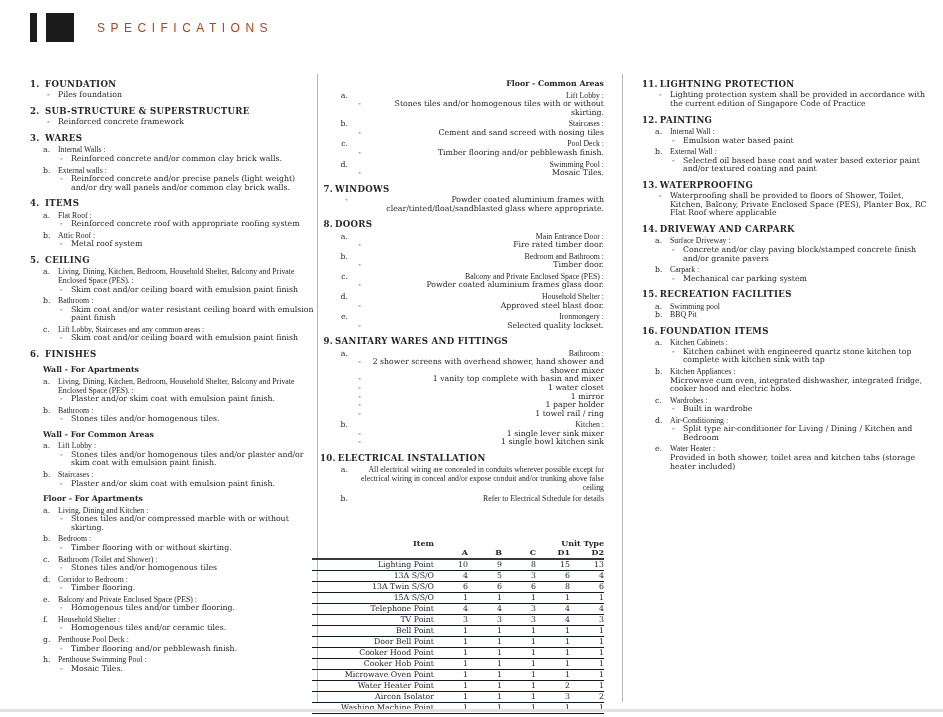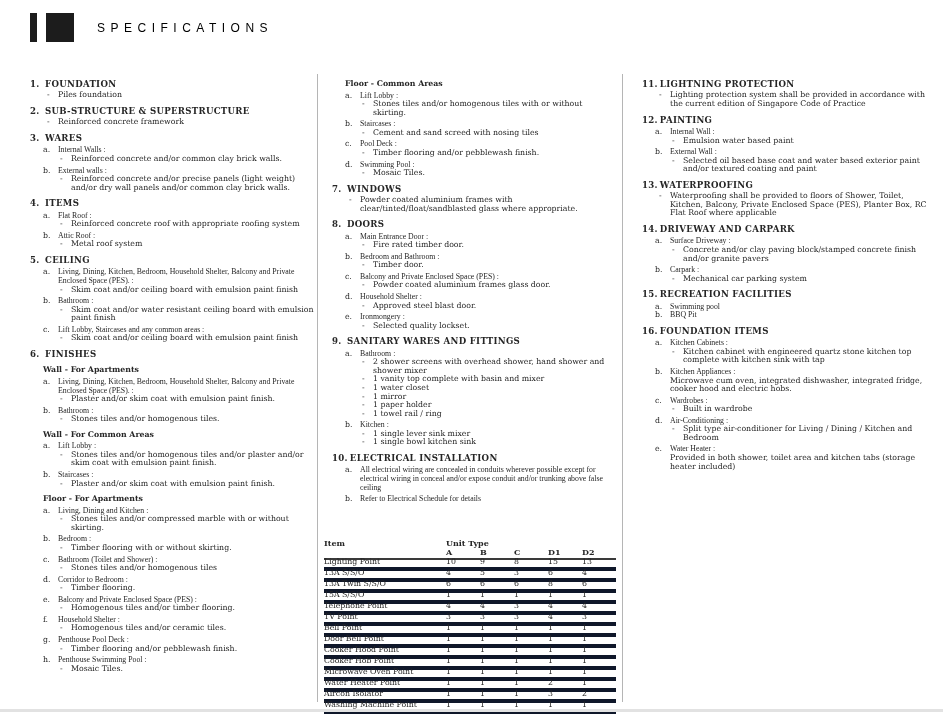--- a/index.html
+++ b/index.html
@@ -8,30 +8,30 @@
     font-family:"DejaVu Serif", serif;
     color:#262626;
     position:relative;
     overflow:hidden;
   }
   .logo-bar { position:absolute; left:30px; top:13px; width:7px;  height:29px; background:#1c1c1c; }
   .logo-sq  { position:absolute; left:46px; top:13px; width:28px; height:29px; background:#1c1c1c; }
   .title {
     position:absolute; left:97px; top:21px;
     font-family:"Liberation Sans", sans-serif;
-    font-size:12px; letter-spacing:5.5px; color:#000000;
+    font-size:12px; letter-spacing:5.5px; color:#c2410c;
   }
   .vdiv { position:absolute; top:74px; height:628px; width:1px; background:#b5b5b5; }
   #vdiv1 { left:317px; }
   #vdiv2 { left:622px; }
   .footbar { position:absolute; left:0; top:709px; width:943px; height:3px; background:#e2e2e2; }
 
   .col { position:absolute; top:80px; font-size:7.8px; line-height:1.1; }
   #col1 { left:30px;  width:284px; }
-  #col2 { left:332px; width:284px; }
+  #col2 { left:320px; width:284px;text-align:right; }
   #col3 { left:642px; width:289px; }
 
   .sec { display:flex; font-weight:bold; font-size:8.6px; letter-spacing:0.3px; margin:7px 0 2px 0; }
   .sec .num { min-width:13px; margin-right:2px; flex-shrink:0; }
   .col > .sec:first-child, .col > .sub:first-child { margin-top:0; }
   .sub { font-weight:bold; margin:7px 0 1px 0; padding-left:13px; }
   .li { display:flex; margin-top:3px; padding-left:13px; }
   .li.tight { margin-top:0; }
   .li .lt { width:15px; flex-shrink:0; }
   .li .lbl { flex:1;font-family:Liberation Serif, serif; }
@@ -45,21 +45,21 @@
 
   .etable { margin:8px 0 0 -8px; width:292px; }
   .trow, .thead1, .thead2 {
     display:grid;
     grid-template-columns:122px repeat(5, 1fr);
     align-items:end;
   }
   .thead1 { height:12px; font-weight:bold; font-size:8px;margin-top:32px; }
   .thead1 .grp { grid-column:2 / 7; }
   .thead2 { height:12px; font-weight:bold; font-size:8px; border-bottom:2px solid #3a3a3a; padding-bottom:1px; }
-  .trow { height:11px; line-height:11px; border-bottom:4px solid #0f172a; }
+  .trow { height:11px; line-height:11px; border-bottom:1px solid #0f172a; }
   .trow span { white-space:nowrap; overflow:hidden; }
 </style>
 </head>
 <body>
 
 <div class="logo-bar"></div>
 <div class="logo-sq"></div>
 <div class="title">SPECIFICATIONS</div>
 
 <div class="vdiv" id="vdiv1"></div>

